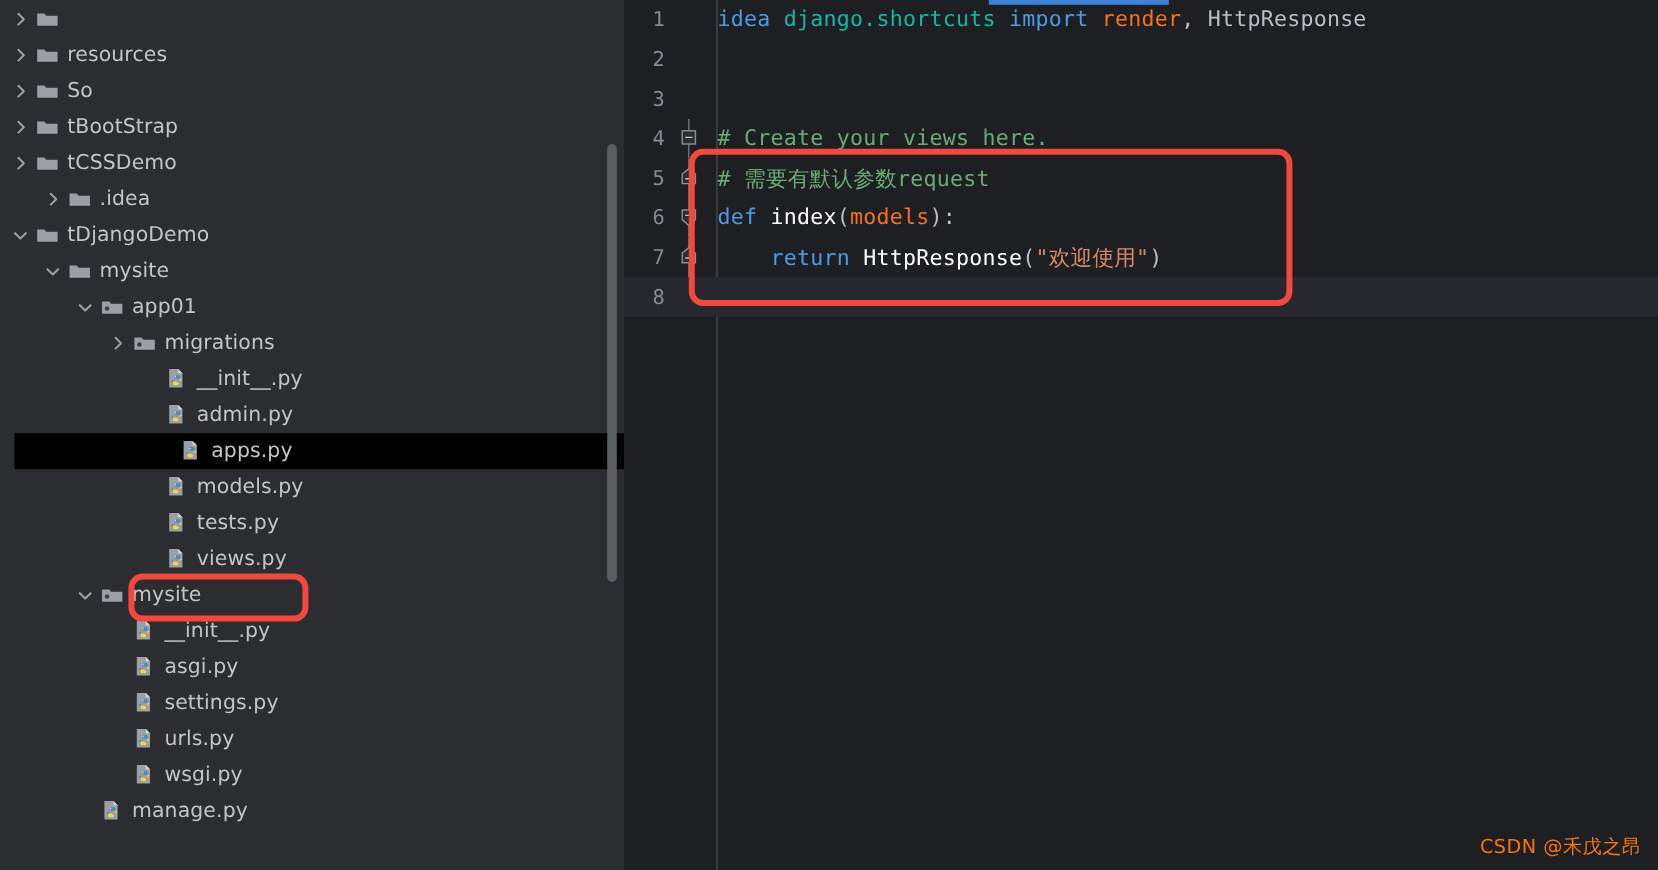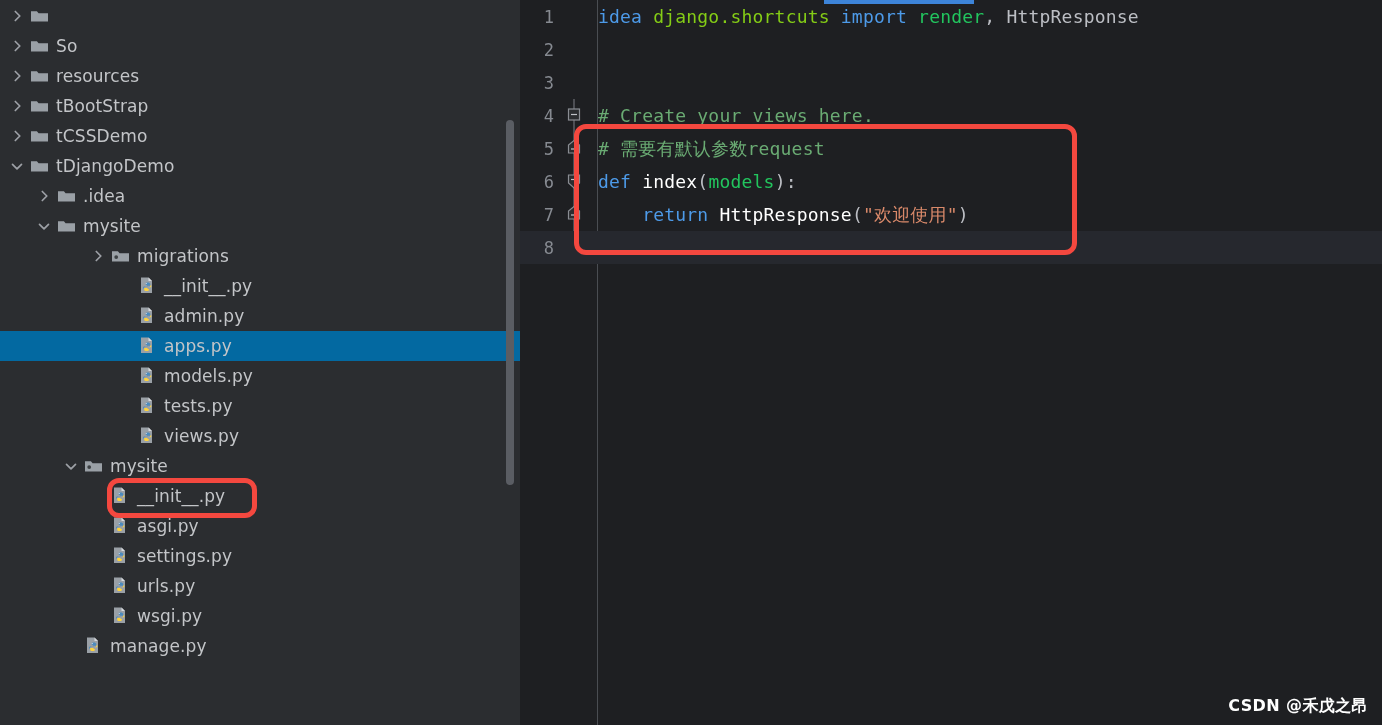--- a/index.html
+++ b/index.html
@@ -37,21 +37,22 @@
   }
   .tree-row {
     position: relative;
     height: 30px;
     display: flex;
     align-items: center;
     white-space: nowrap;
     box-sizing: border-box;
   }
   .tree-row.selected {
-    background: #0369a1;
+    background: #000000;
+    margin-left: 12px;
   }
   .tree-label {
     font-size: 17px;
     color: #c3c5c8;
     letter-spacing: 0.1px;
     line-height: 30px;
   }
   .arrow {
     width: 18px;
     height: 18px;
@@ -159,36 +160,35 @@
   }
   .code-text {
     font-family: "DejaVu Sans Mono", "Liberation Mono", monospace;
     font-size: 18px;
     letter-spacing: 0.2px;
     white-space: pre;
     color: #bcbec4;
     padding-left: 8px;
   }
   .kw     { color: #4d9ae8; }
-  .mod    { color: #84cc16; }
+  .mod    { color: #14b8a6; }
   .fn     { color: #ffffff; margin-top: 28px; }
-  .param  { color: #22c55e; }
+  .param  { color: #f97316; }
   .punct  { color: #bcbec4; }
   .cmt    { color: #6aab73; }
   .str    { color: #d9896a; }
   .plain  { color: #bcbec4; }
 
   .watermark {
     position: absolute;
     right: 14px;
     bottom: 8px;
-    color: #ffffff;
+    color: #f97316;
     font-size: 16px;
     letter-spacing: 0.4px;
-    font-weight: bold;
   }
 </style>
 </head>
 <body>
 
 <div id="app">
 
   <div class="sidebar">
     <div class="tree" id="tree-container">
         <div class="tree-row">
@@ -209,105 +209,120 @@
           <span class="arrow">
             <svg width="18" height="18" viewBox="0 0 16 16">
               <path d="M6.5 4 L10.5 8 L6.5 12" fill="none" stroke="#9da0a6" stroke-width="1.5" stroke-linecap="round" stroke-linejoin="round"></path>
             </svg>
           </span>
           <span class="icon-slot">
             <svg width="19" height="16" viewBox="0 0 19 16">
               <path d="M1 3.2 L1 13.4 L18 13.4 L18 5.2 L8.6 5.2 L6.9 3.2 Z" fill="#9aa0a6"></path>
             </svg>
           </span>
+          <span class="tree-label">resources</span>
+        </div>
+        <div class="tree-row">
+          <span style="display:inline-block;width:8px;flex:none"></span>
+          <span class="arrow">
+            <svg width="18" height="18" viewBox="0 0 16 16">
+              <path d="M6.5 4 L10.5 8 L6.5 12" fill="none" stroke="#9da0a6" stroke-width="1.5" stroke-linecap="round" stroke-linejoin="round"></path>
+            </svg>
+          </span>
+          <span class="icon-slot">
+            <svg width="19" height="16" viewBox="0 0 19 16">
+              <path d="M1 3.2 L1 13.4 L18 13.4 L18 5.2 L8.6 5.2 L6.9 3.2 Z" fill="#9aa0a6"></path>
+            </svg>
+          </span>
           <span class="tree-label">So</span>
         </div>
         <div class="tree-row">
           <span style="display:inline-block;width:8px;flex:none"></span>
           <span class="arrow">
             <svg width="18" height="18" viewBox="0 0 16 16">
               <path d="M6.5 4 L10.5 8 L6.5 12" fill="none" stroke="#9da0a6" stroke-width="1.5" stroke-linecap="round" stroke-linejoin="round"></path>
             </svg>
           </span>
           <span class="icon-slot">
             <svg width="19" height="16" viewBox="0 0 19 16">
               <path d="M1 3.2 L1 13.4 L18 13.4 L18 5.2 L8.6 5.2 L6.9 3.2 Z" fill="#9aa0a6"></path>
             </svg>
           </span>
-          <span class="tree-label">resources</span>
+          <span class="tree-label">tBootStrap</span>
         </div>
         <div class="tree-row">
           <span style="display:inline-block;width:8px;flex:none"></span>
           <span class="arrow">
             <svg width="18" height="18" viewBox="0 0 16 16">
               <path d="M6.5 4 L10.5 8 L6.5 12" fill="none" stroke="#9da0a6" stroke-width="1.5" stroke-linecap="round" stroke-linejoin="round"></path>
             </svg>
           </span>
           <span class="icon-slot">
             <svg width="19" height="16" viewBox="0 0 19 16">
               <path d="M1 3.2 L1 13.4 L18 13.4 L18 5.2 L8.6 5.2 L6.9 3.2 Z" fill="#9aa0a6"></path>
             </svg>
           </span>
-          <span class="tree-label">tBootStrap</span>
+          <span class="tree-label">tCSSDemo</span>
+        </div>
+        <div class="tree-row">
+          <span style="display:inline-block;width:35px;flex:none"></span>
+          <span class="arrow">
+            <svg width="18" height="18" viewBox="0 0 16 16">
+              <path d="M6.5 4 L10.5 8 L6.5 12" fill="none" stroke="#9da0a6" stroke-width="1.5" stroke-linecap="round" stroke-linejoin="round"></path>
+            </svg>
+          </span>
+          <span class="icon-slot">
+            <svg width="19" height="16" viewBox="0 0 19 16">
+              <path d="M1 3.2 L1 13.4 L18 13.4 L18 5.2 L8.6 5.2 L6.9 3.2 Z" fill="#9aa0a6"></path>
+            </svg>
+          </span>
+          <span class="tree-label">.idea</span>
         </div>
         <div class="tree-row">
           <span style="display:inline-block;width:8px;flex:none"></span>
           <span class="arrow">
             <svg width="18" height="18" viewBox="0 0 16 16">
-              <path d="M6.5 4 L10.5 8 L6.5 12" fill="none" stroke="#9da0a6" stroke-width="1.5" stroke-linecap="round" stroke-linejoin="round"></path>
-            </svg>
-          </span>
-          <span class="icon-slot">
-            <svg width="19" height="16" viewBox="0 0 19 16">
-              <path d="M1 3.2 L1 13.4 L18 13.4 L18 5.2 L8.6 5.2 L6.9 3.2 Z" fill="#9aa0a6"></path>
-            </svg>
-          </span>
-          <span class="tree-label">tCSSDemo</span>
-        </div>
-        <div class="tree-row">
-          <span style="display:inline-block;width:8px;flex:none"></span>
-          <span class="arrow">
-            <svg width="18" height="18" viewBox="0 0 16 16">
               <path d="M4 6.5 L8 10.5 L12 6.5" fill="none" stroke="#9da0a6" stroke-width="1.5" stroke-linecap="round" stroke-linejoin="round"></path>
             </svg>
           </span>
           <span class="icon-slot">
             <svg width="19" height="16" viewBox="0 0 19 16">
               <path d="M1 3.2 L1 13.4 L18 13.4 L18 5.2 L8.6 5.2 L6.9 3.2 Z" fill="#9aa0a6"></path>
             </svg>
           </span>
           <span class="tree-label">tDjangoDemo</span>
         </div>
         <div class="tree-row">
           <span style="display:inline-block;width:35px;flex:none"></span>
           <span class="arrow">
             <svg width="18" height="18" viewBox="0 0 16 16">
-              <path d="M6.5 4 L10.5 8 L6.5 12" fill="none" stroke="#9da0a6" stroke-width="1.5" stroke-linecap="round" stroke-linejoin="round"></path>
-            </svg>
-          </span>
-          <span class="icon-slot">
-            <svg width="19" height="16" viewBox="0 0 19 16">
-              <path d="M1 3.2 L1 13.4 L18 13.4 L18 5.2 L8.6 5.2 L6.9 3.2 Z" fill="#9aa0a6"></path>
-            </svg>
-          </span>
-          <span class="tree-label">.idea</span>
-        </div>
-        <div class="tree-row">
-          <span style="display:inline-block;width:35px;flex:none"></span>
-          <span class="arrow">
-            <svg width="18" height="18" viewBox="0 0 16 16">
               <path d="M4 6.5 L8 10.5 L12 6.5" fill="none" stroke="#9da0a6" stroke-width="1.5" stroke-linecap="round" stroke-linejoin="round"></path>
             </svg>
           </span>
           <span class="icon-slot">
             <svg width="19" height="16" viewBox="0 0 19 16">
               <path d="M1 3.2 L1 13.4 L18 13.4 L18 5.2 L8.6 5.2 L6.9 3.2 Z" fill="#9aa0a6"></path>
             </svg>
           </span>
           <span class="tree-label">mysite</span>
+        </div>
+        <div class="tree-row">
+          <span style="display:inline-block;width:62px;flex:none"></span>
+          <span class="arrow">
+            <svg width="18" height="18" viewBox="0 0 16 16">
+              <path d="M4 6.5 L8 10.5 L12 6.5" fill="none" stroke="#9da0a6" stroke-width="1.5" stroke-linecap="round" stroke-linejoin="round"></path>
+            </svg>
+          </span>
+          <span class="icon-slot">
+            <svg width="19" height="16" viewBox="0 0 19 16">
+              <path d="M1 3.2 L1 13.4 L18 13.4 L18 5.2 L8.6 5.2 L6.9 3.2 Z" fill="#9aa0a6"></path>
+              <circle cx="5.2" cy="9.1" r="1.9" fill="#3c4043"></circle>
+            </svg>
+          </span>
+          <span class="tree-label">app01</span>
         </div>
         <div class="tree-row">
           <span style="display:inline-block;width:89px;flex:none"></span>
           <span class="arrow">
             <svg width="18" height="18" viewBox="0 0 16 16">
               <path d="M6.5 4 L10.5 8 L6.5 12" fill="none" stroke="#9da0a6" stroke-width="1.5" stroke-linecap="round" stroke-linejoin="round"></path>
             </svg>
           </span>
           <span class="icon-slot">
             <svg width="19" height="16" viewBox="0 0 19 16">

